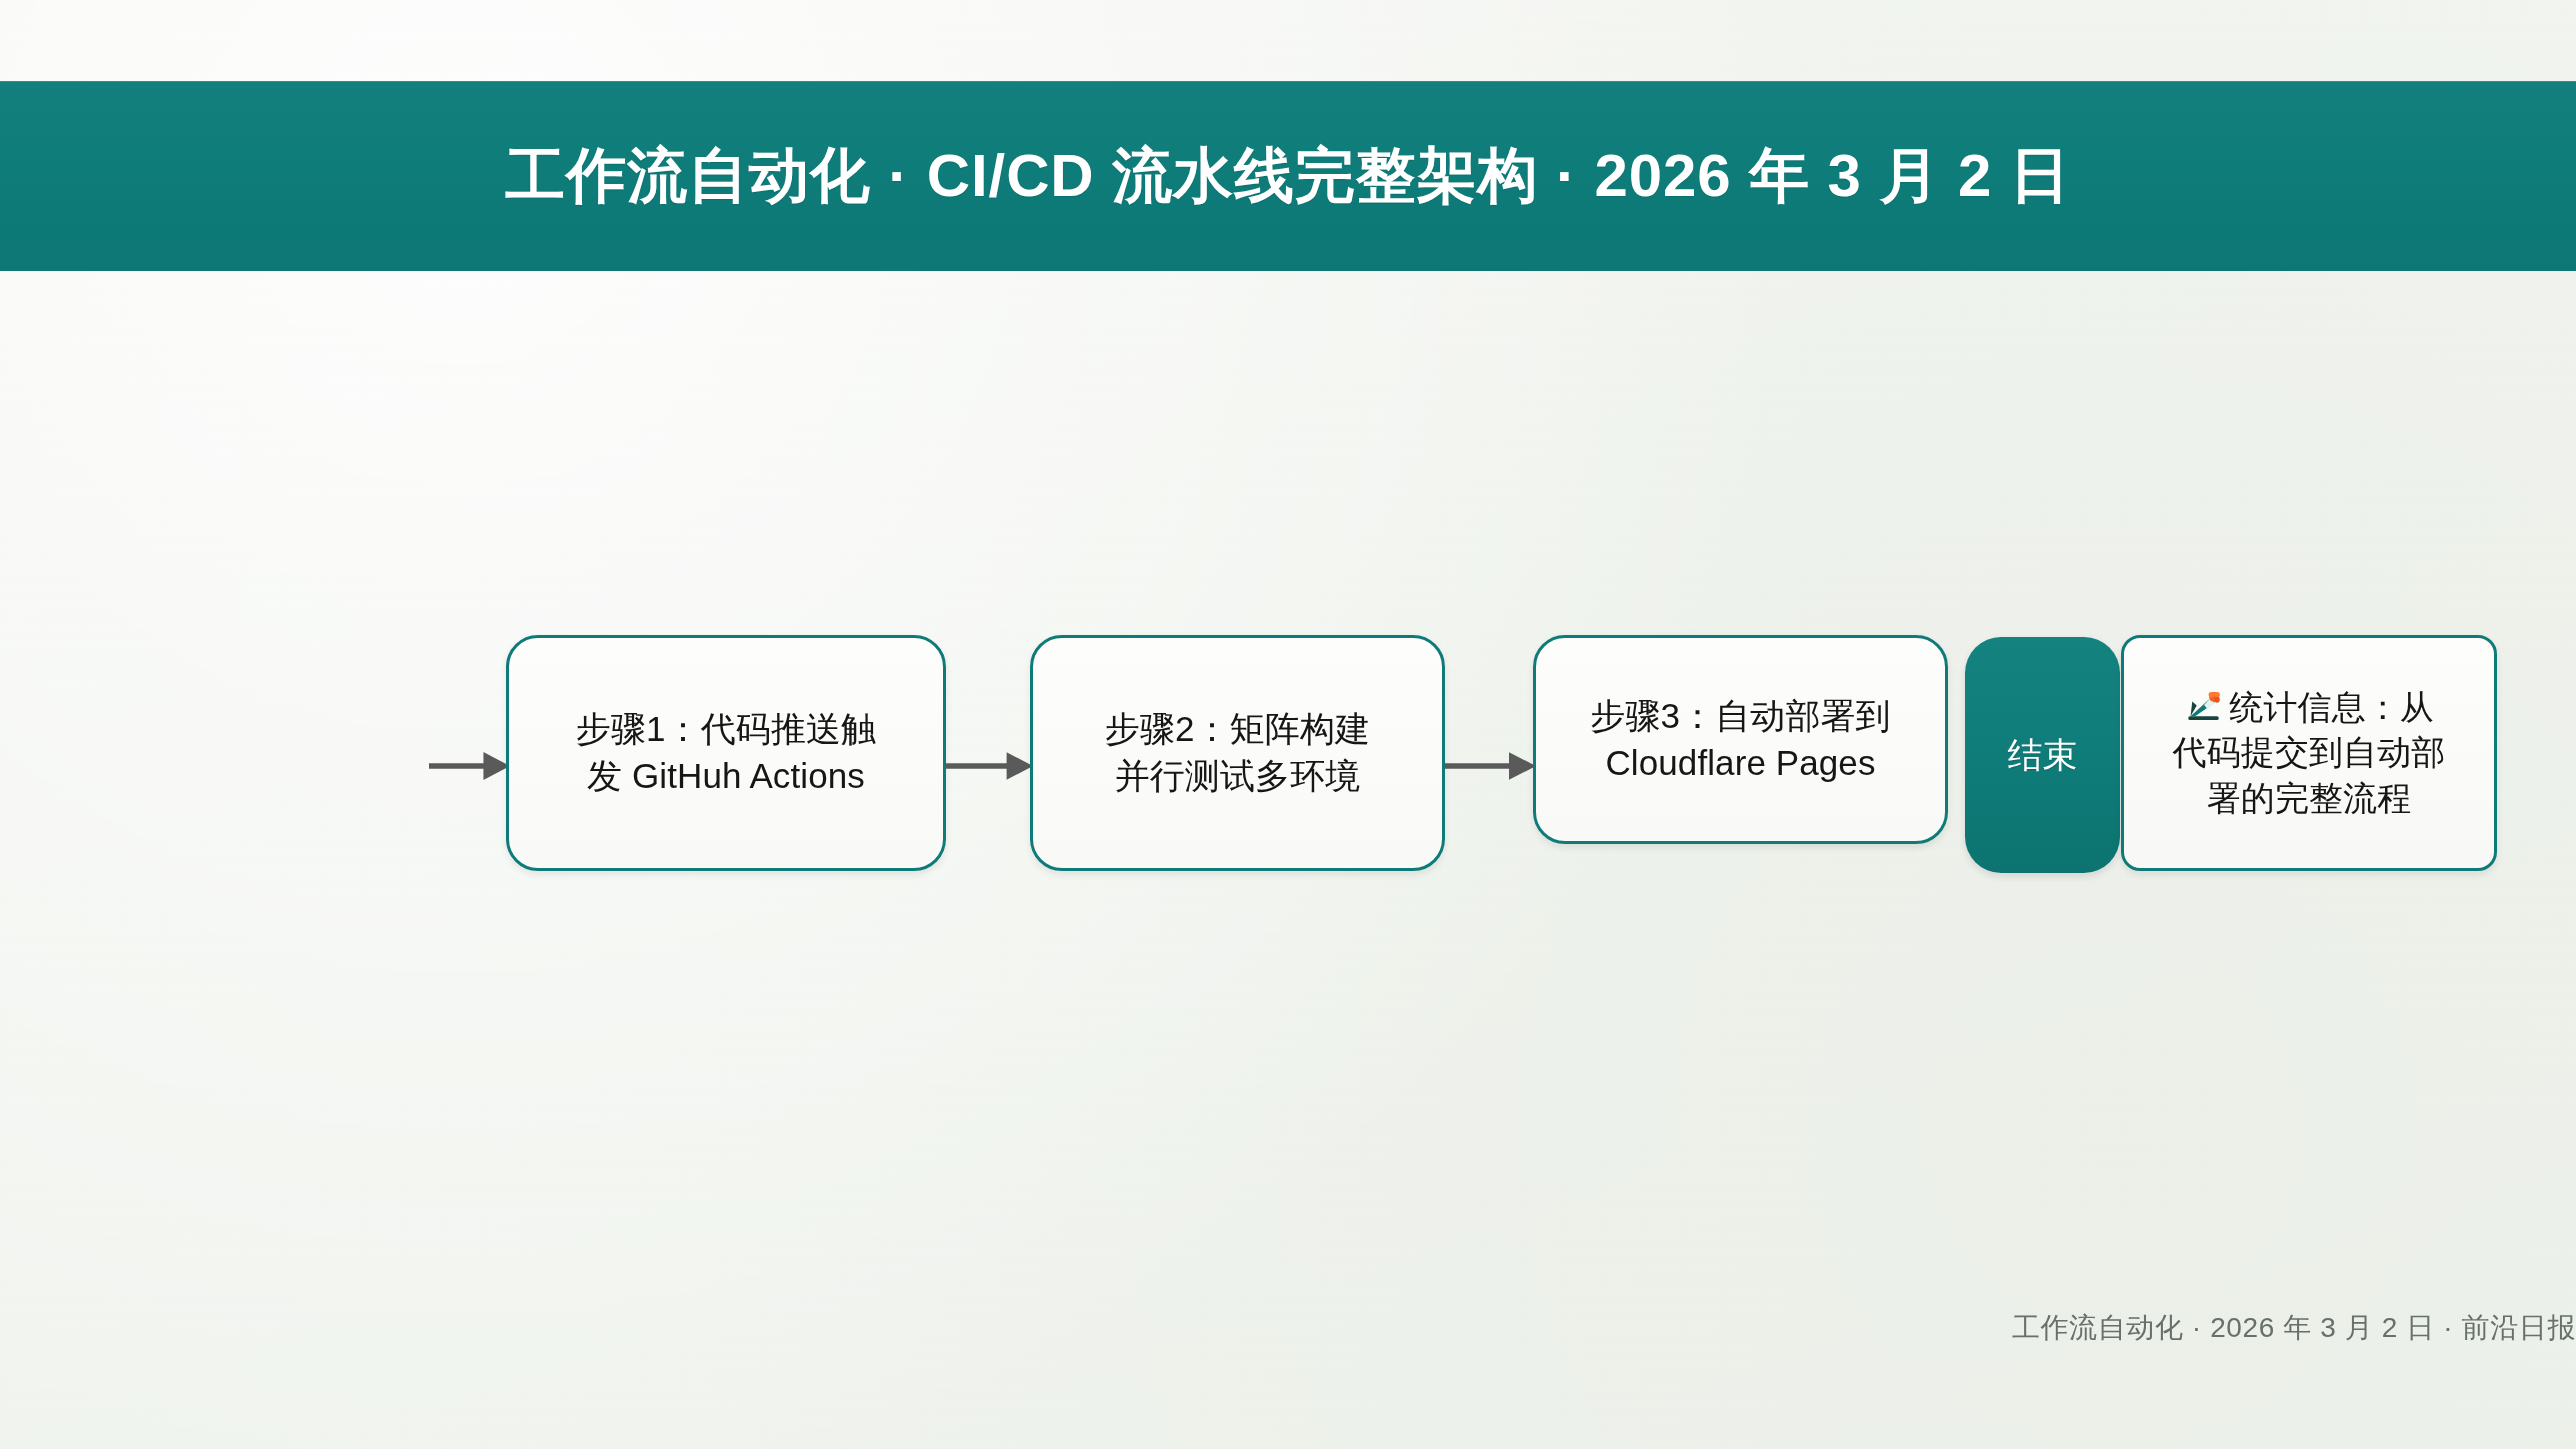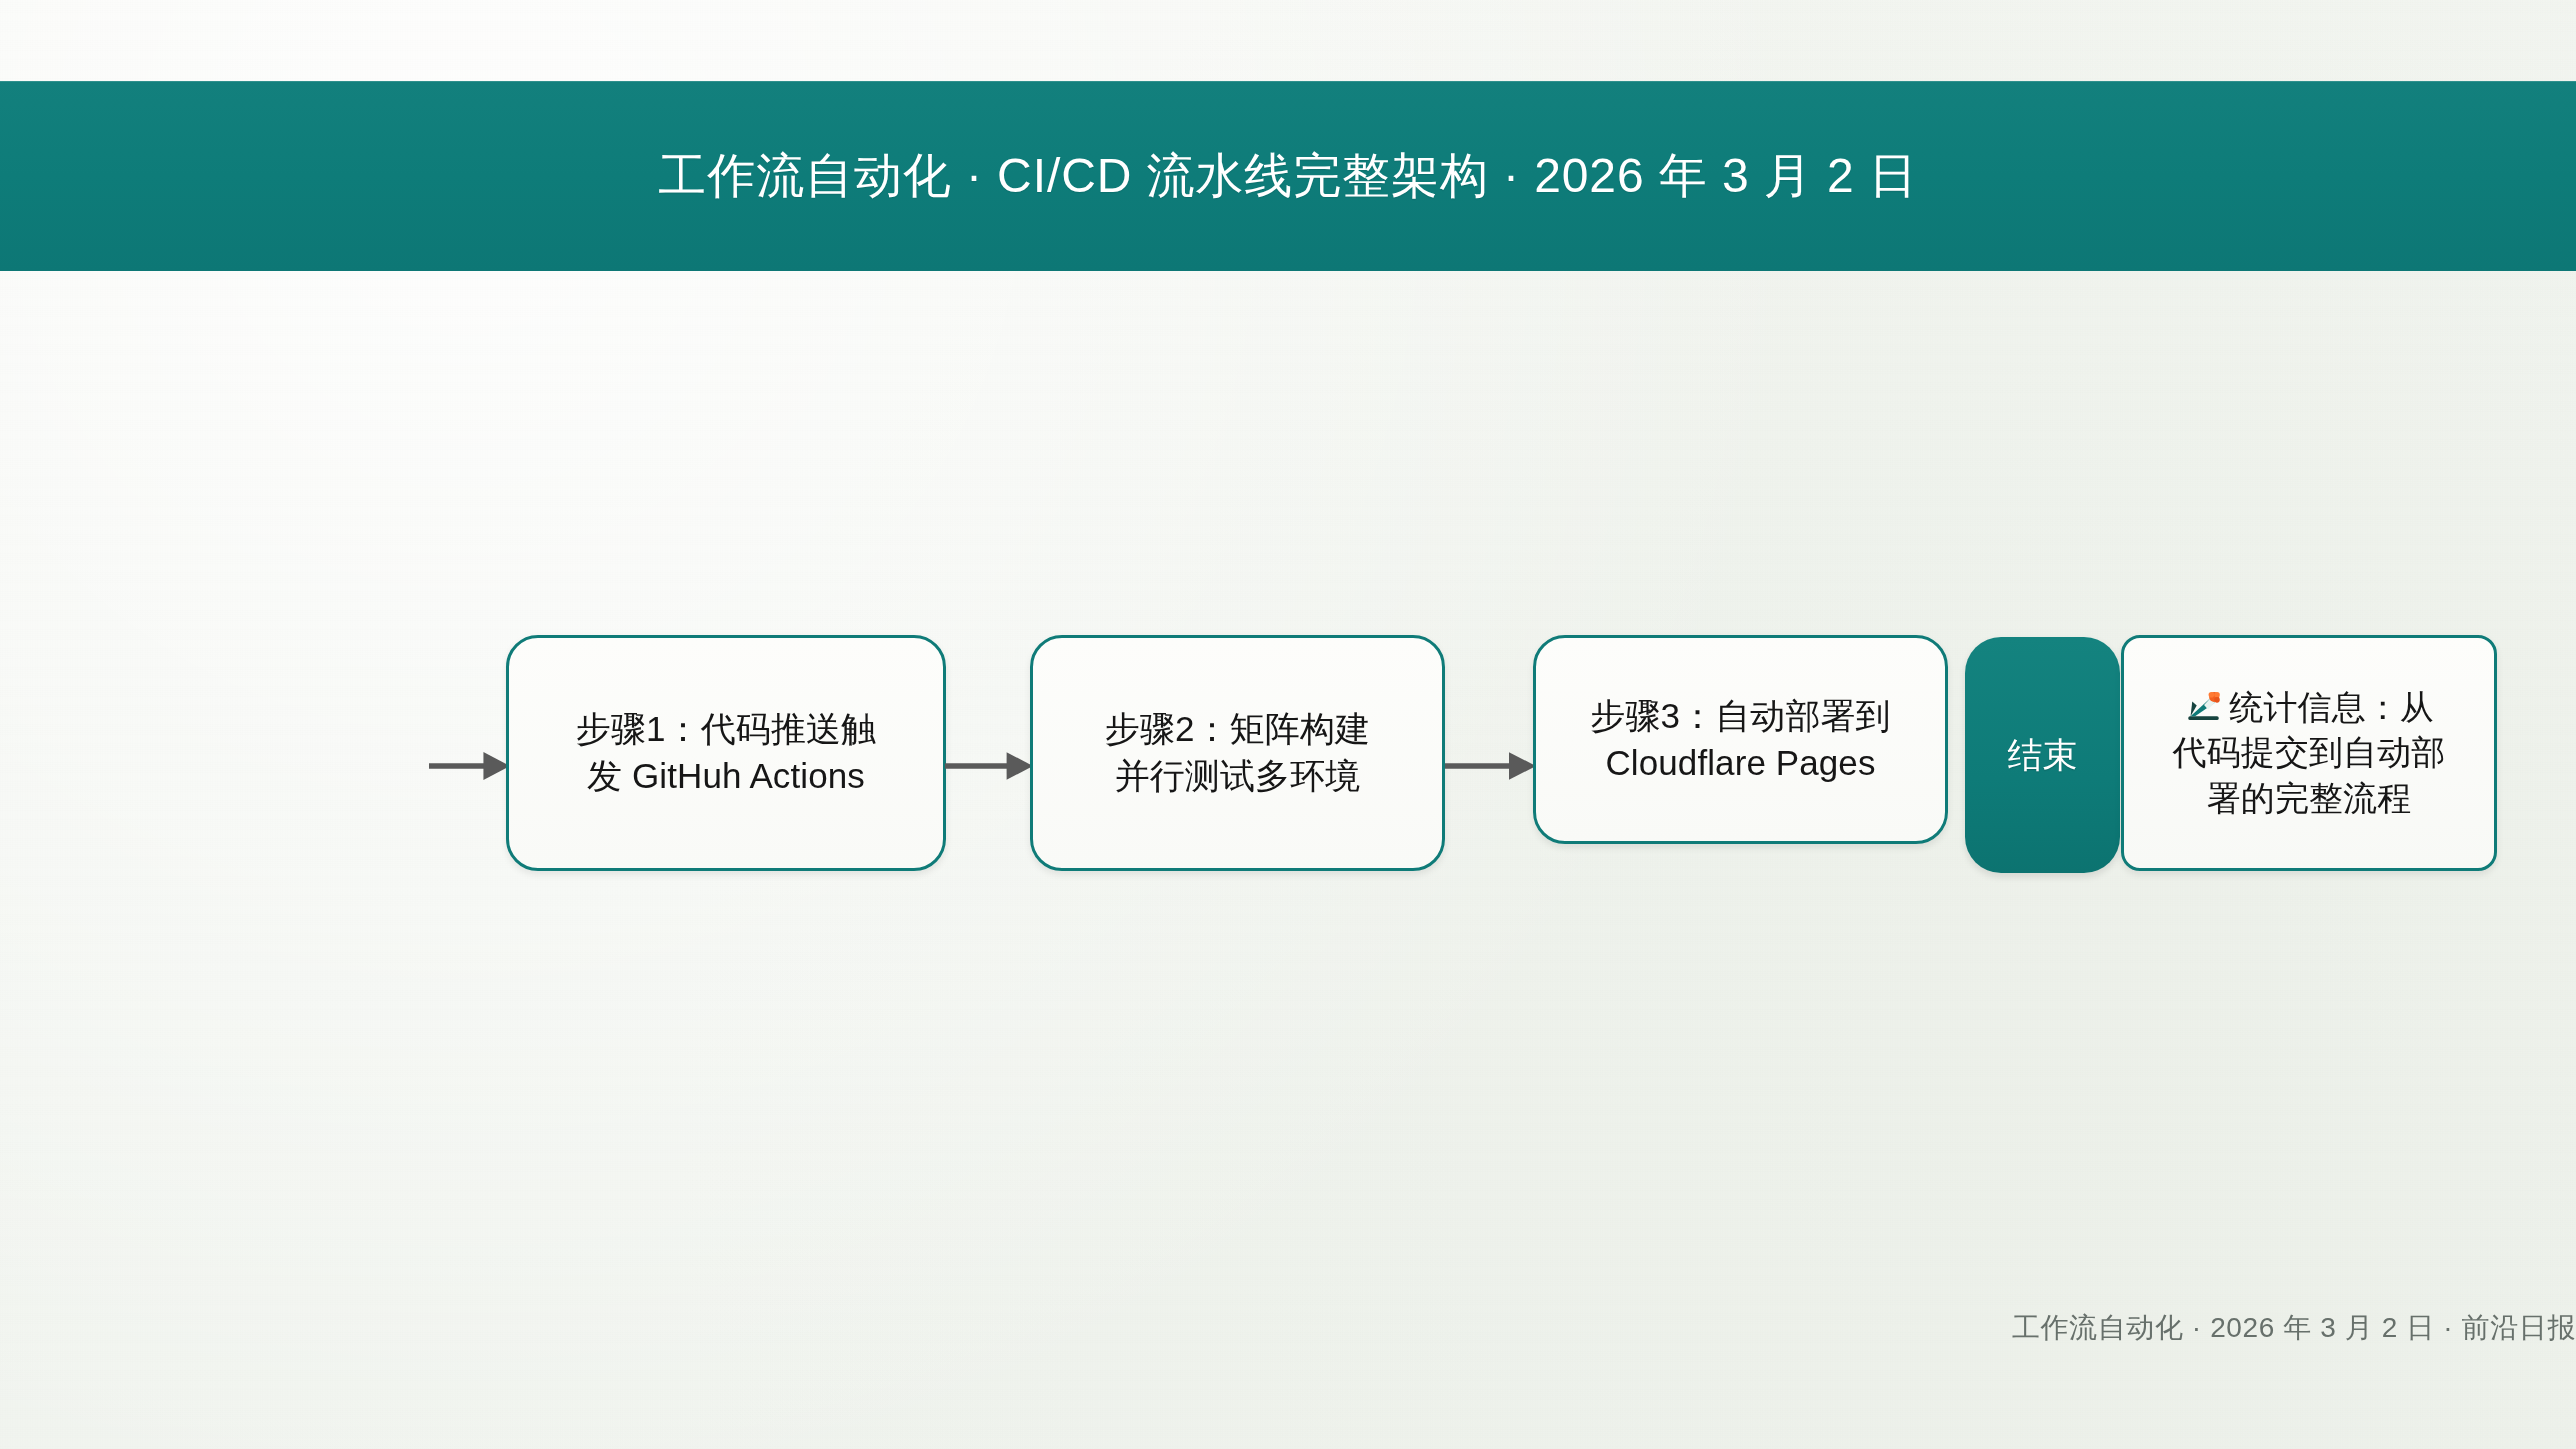--- a/index.html
+++ b/index.html
@@ -43,22 +43,22 @@
     height: 190px;
     background: linear-gradient(180deg, #13807d 0%, #0e7c79 50%, #0d7775 100%);
     display: flex;
     align-items: center;
     justify-content: center;
     box-shadow: 0 0.6px 0 rgba(255,255,255,0.25) inset;
   }
 
   #header-title {
     color: #ffffff;
-    font-size: 48px;
-    font-weight: 400;
+    font-size: 60px;
+    font-weight: 700;
     letter-spacing: 0.9px;
     text-align: center;
     white-space: nowrap;
     text-shadow: 0 0.6px 1.3px rgba(0,0,0,0.10);
   }
 
   
   #flow-row {
     position: absolute;
     left: 0;

